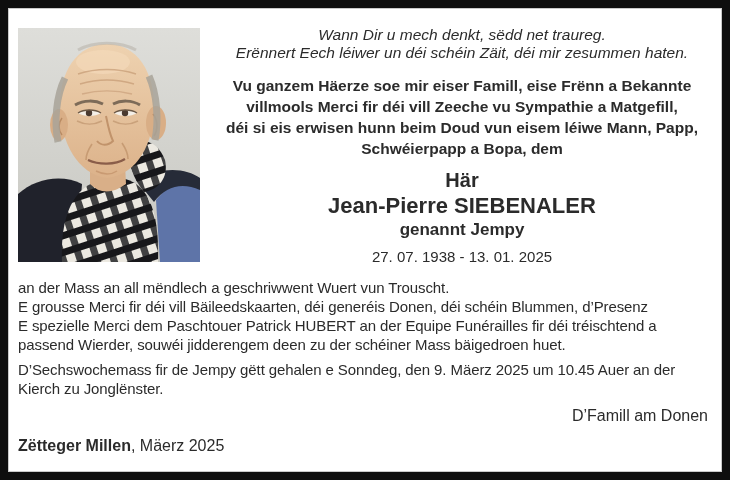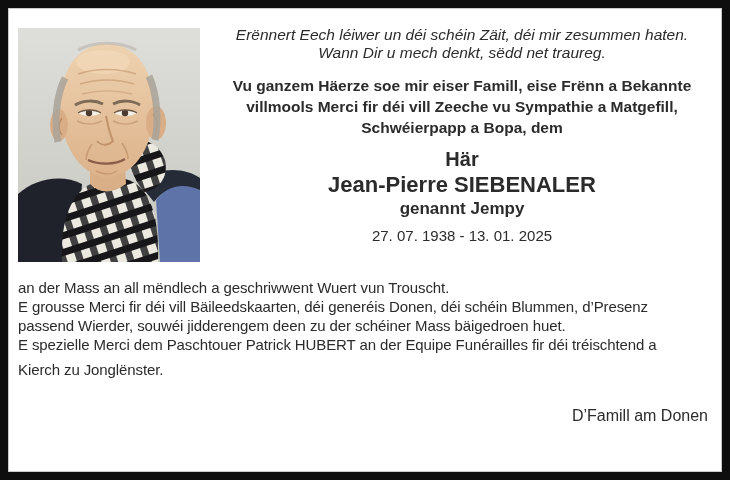--- a/index.html
+++ b/index.html
@@ -113,44 +113,49 @@
       <path d="M74,116 C70,122 68,127 68,132" stroke="#c1936b" stroke-width="1.6" fill="none" opacity="0.8"></path>
       <path d="M104,115 C108,121 110,126 110,131" stroke="#c1936b" stroke-width="1.6" fill="none" opacity="0.8"></path>
 
       <path d="M70,132 C81,137 97,137 107,131" stroke="#8a5d49" stroke-width="2.4" fill="none"></path>
       <path d="M78,143 C86,147 93,147 99,143" stroke="#c09068" stroke-width="1.5" fill="none" opacity="0.7"></path>
     </svg>
   </div>
 
   <div class="header-col">
     <div class="epigraph">
+      <span class="line">Wann Dir u mech denkt, sëdd net traureg.</span>
       <span class="line">Erënnert Eech léiwer un déi schéin Zäit, déi mir zesummen haten.</span>
-      <span class="line">Wann Dir u mech denkt, sëdd net traureg.</span>
     </div>
     <div class="thanks">
       <span class="line">Vu ganzem Häerze soe mir eiser Famill, eise Frënn a Bekannte</span>
       <span class="line">villmools Merci fir déi vill Zeeche vu Sympathie a Matgefill,</span>
+      <span class="line">déi si eis erwisen hunn beim Doud vun eisem léiwe Mann, Papp,</span>
       <span class="line">Schwéierpapp a Bopa, dem</span>
     </div>
     <div class="deceased">
       <div class="salutation">Här</div>
       <div class="name">Jean-Pierre SIEBENALER</div>
       <div class="nickname">genannt Jempy</div>
     </div>
     <div class="dates">27. 07. 1938 - 13. 01. 2025</div>
   </div>
 
   <div class="para p1">
     <span class="line">an der Mass an all mëndlech a geschriwwent Wuert vun Trouscht.</span>
     <span class="line">E grousse Merci fir déi vill Bäileedskaarten, déi generéis Donen, déi schéin Blummen, d’Presenz</span>
   </div>
   <div class="para p2">
+    <span class="line">E spezielle Merci dem Paschtouer Patrick HUBERT an der Equipe Funérailles fir déi tréischtend a</span>
     <span class="line">passend Wierder, souwéi jidderengem deen zu der schéiner Mass bäigedroen huet.</span>
-    <span class="line">E spezielle Merci dem Paschtouer Patrick HUBERT an der Equipe Funérailles fir déi tréischtend a</span>
   </div>
   <div class="para p3">
+    <span class="line">D’Sechswochemass fir de Jempy gëtt gehalen e Sonndeg, den 9. Mäerz 2025 um 10.45 Auer an der</span>
     <span class="line">Kierch zu Jonglënster.</span>
   </div>
 
   <div class="closing">D’Famill am Donen</div>
 
+  <div class="footer">
+    <span class="place">Zëtteger Millen</span><span>, Mäerz 2025</span>
+  </div>
 
 </div>
 
 </body></html>

